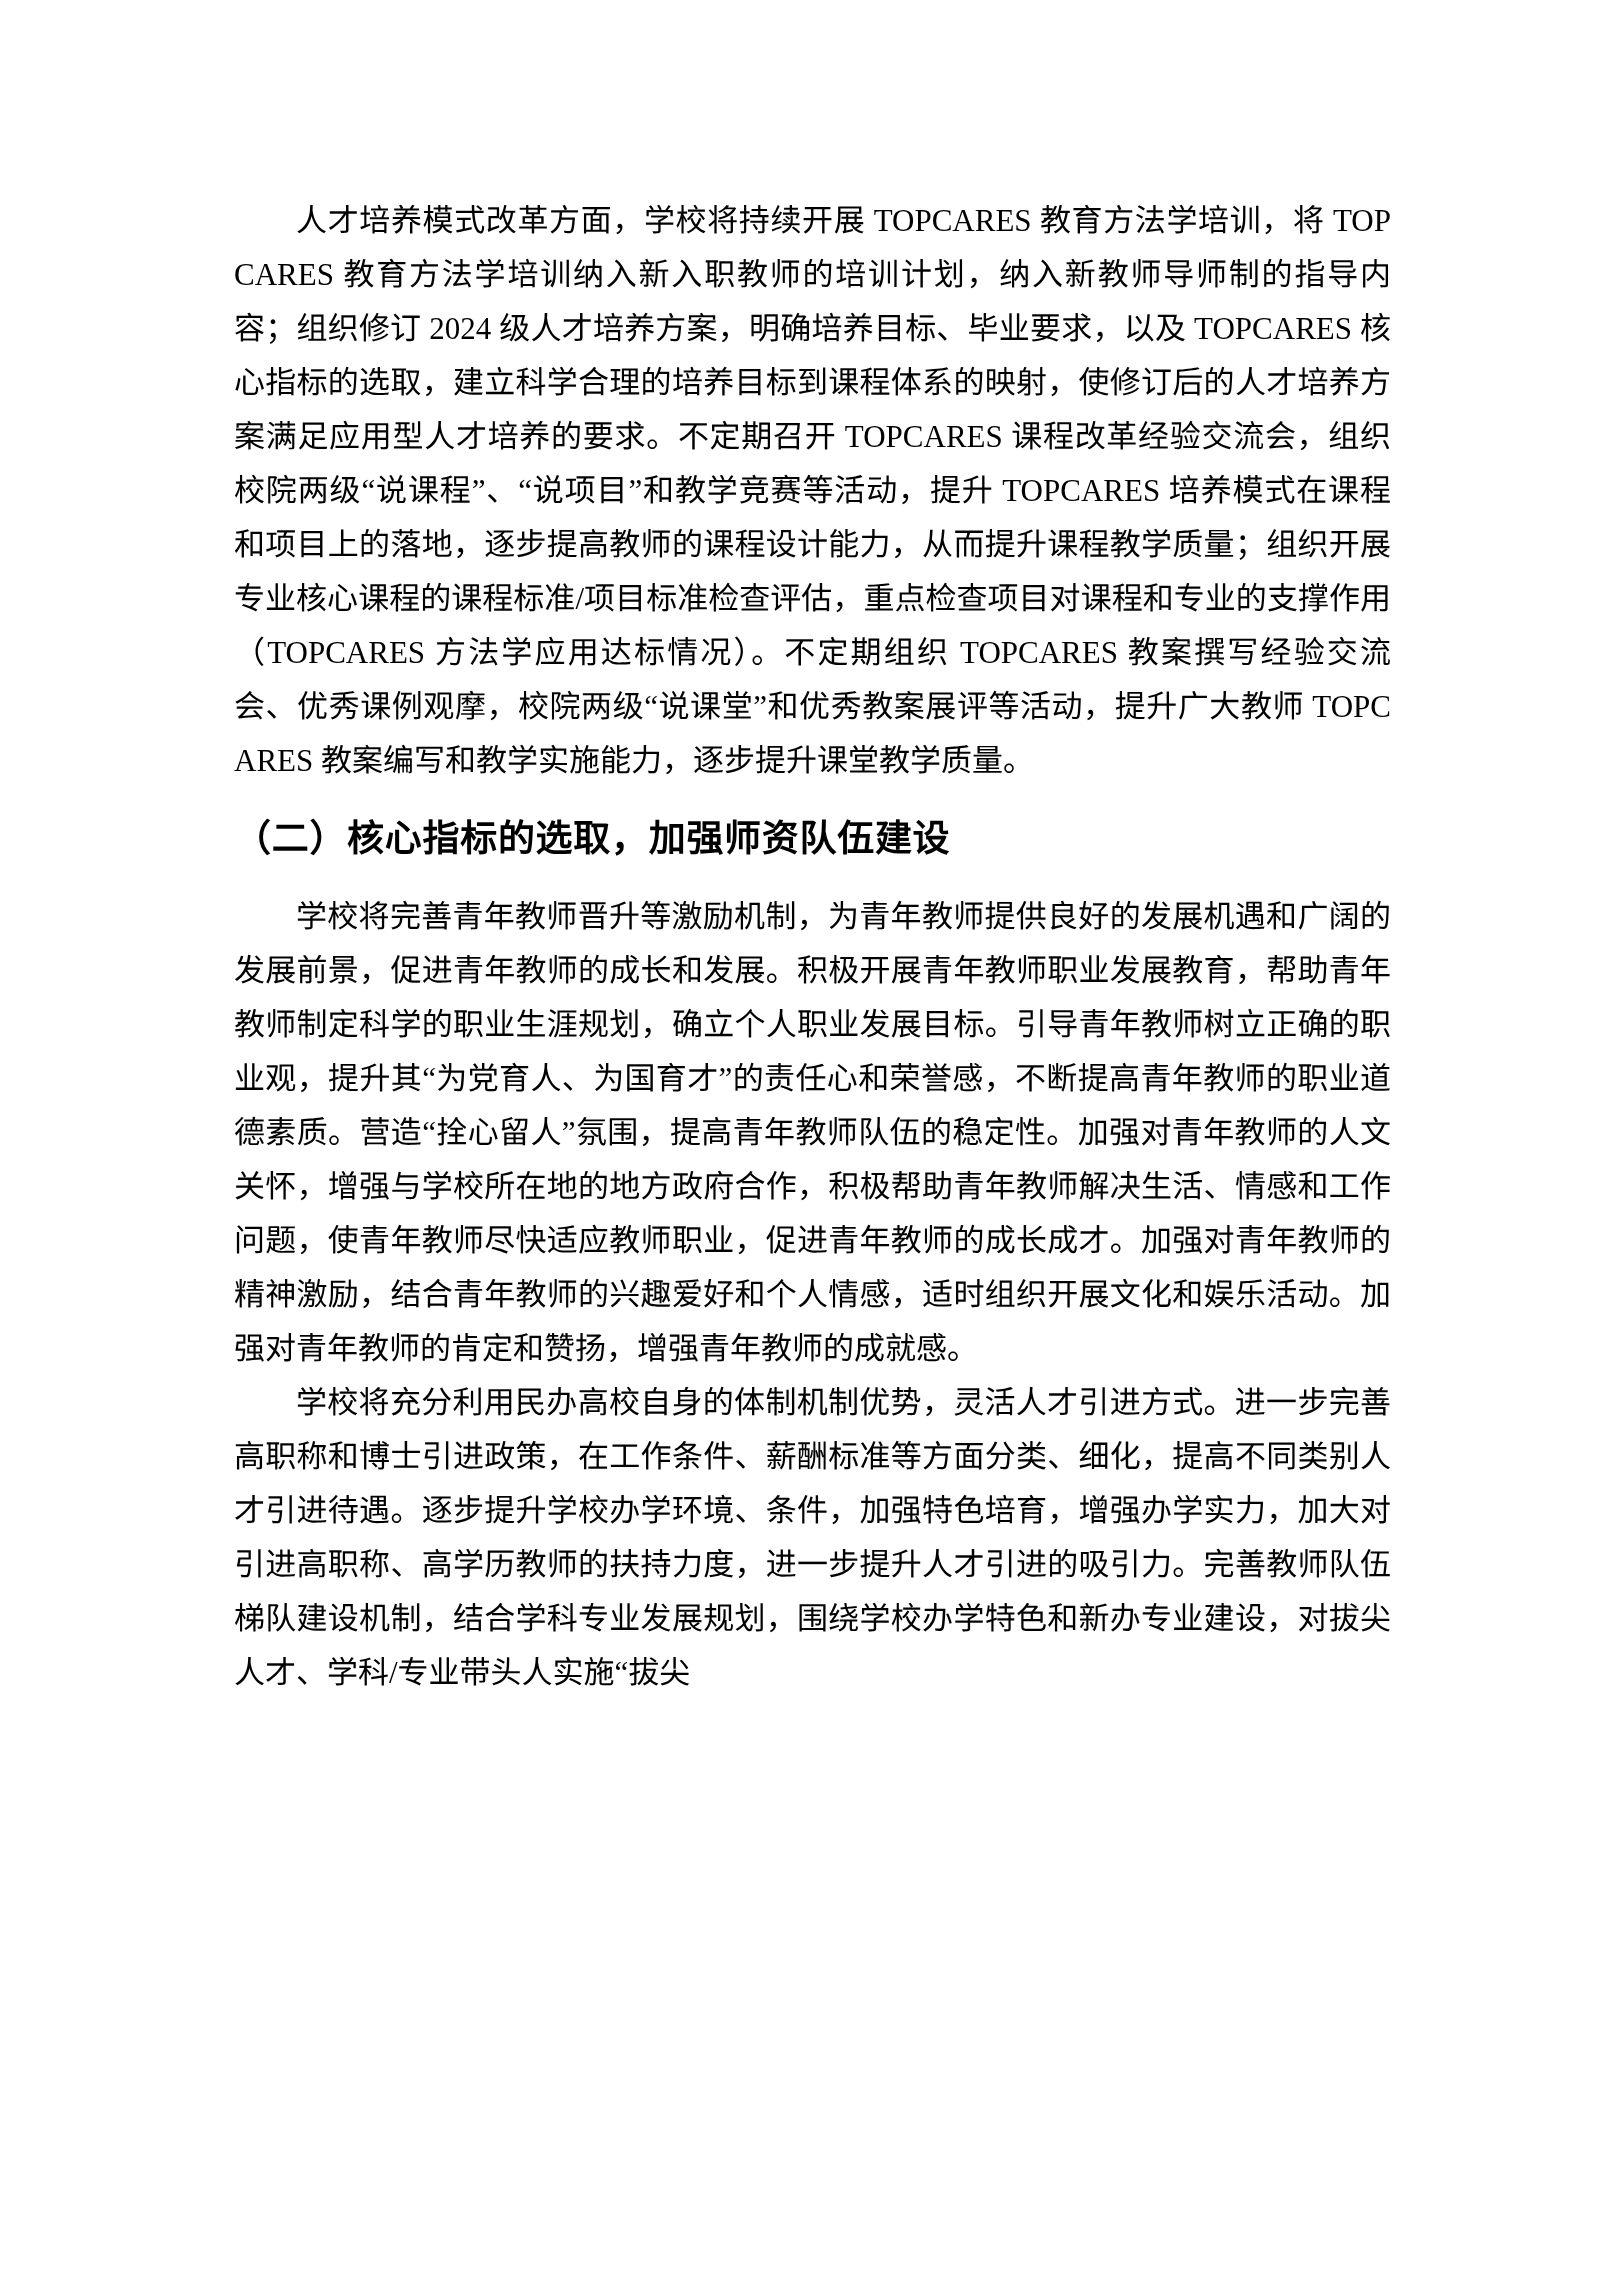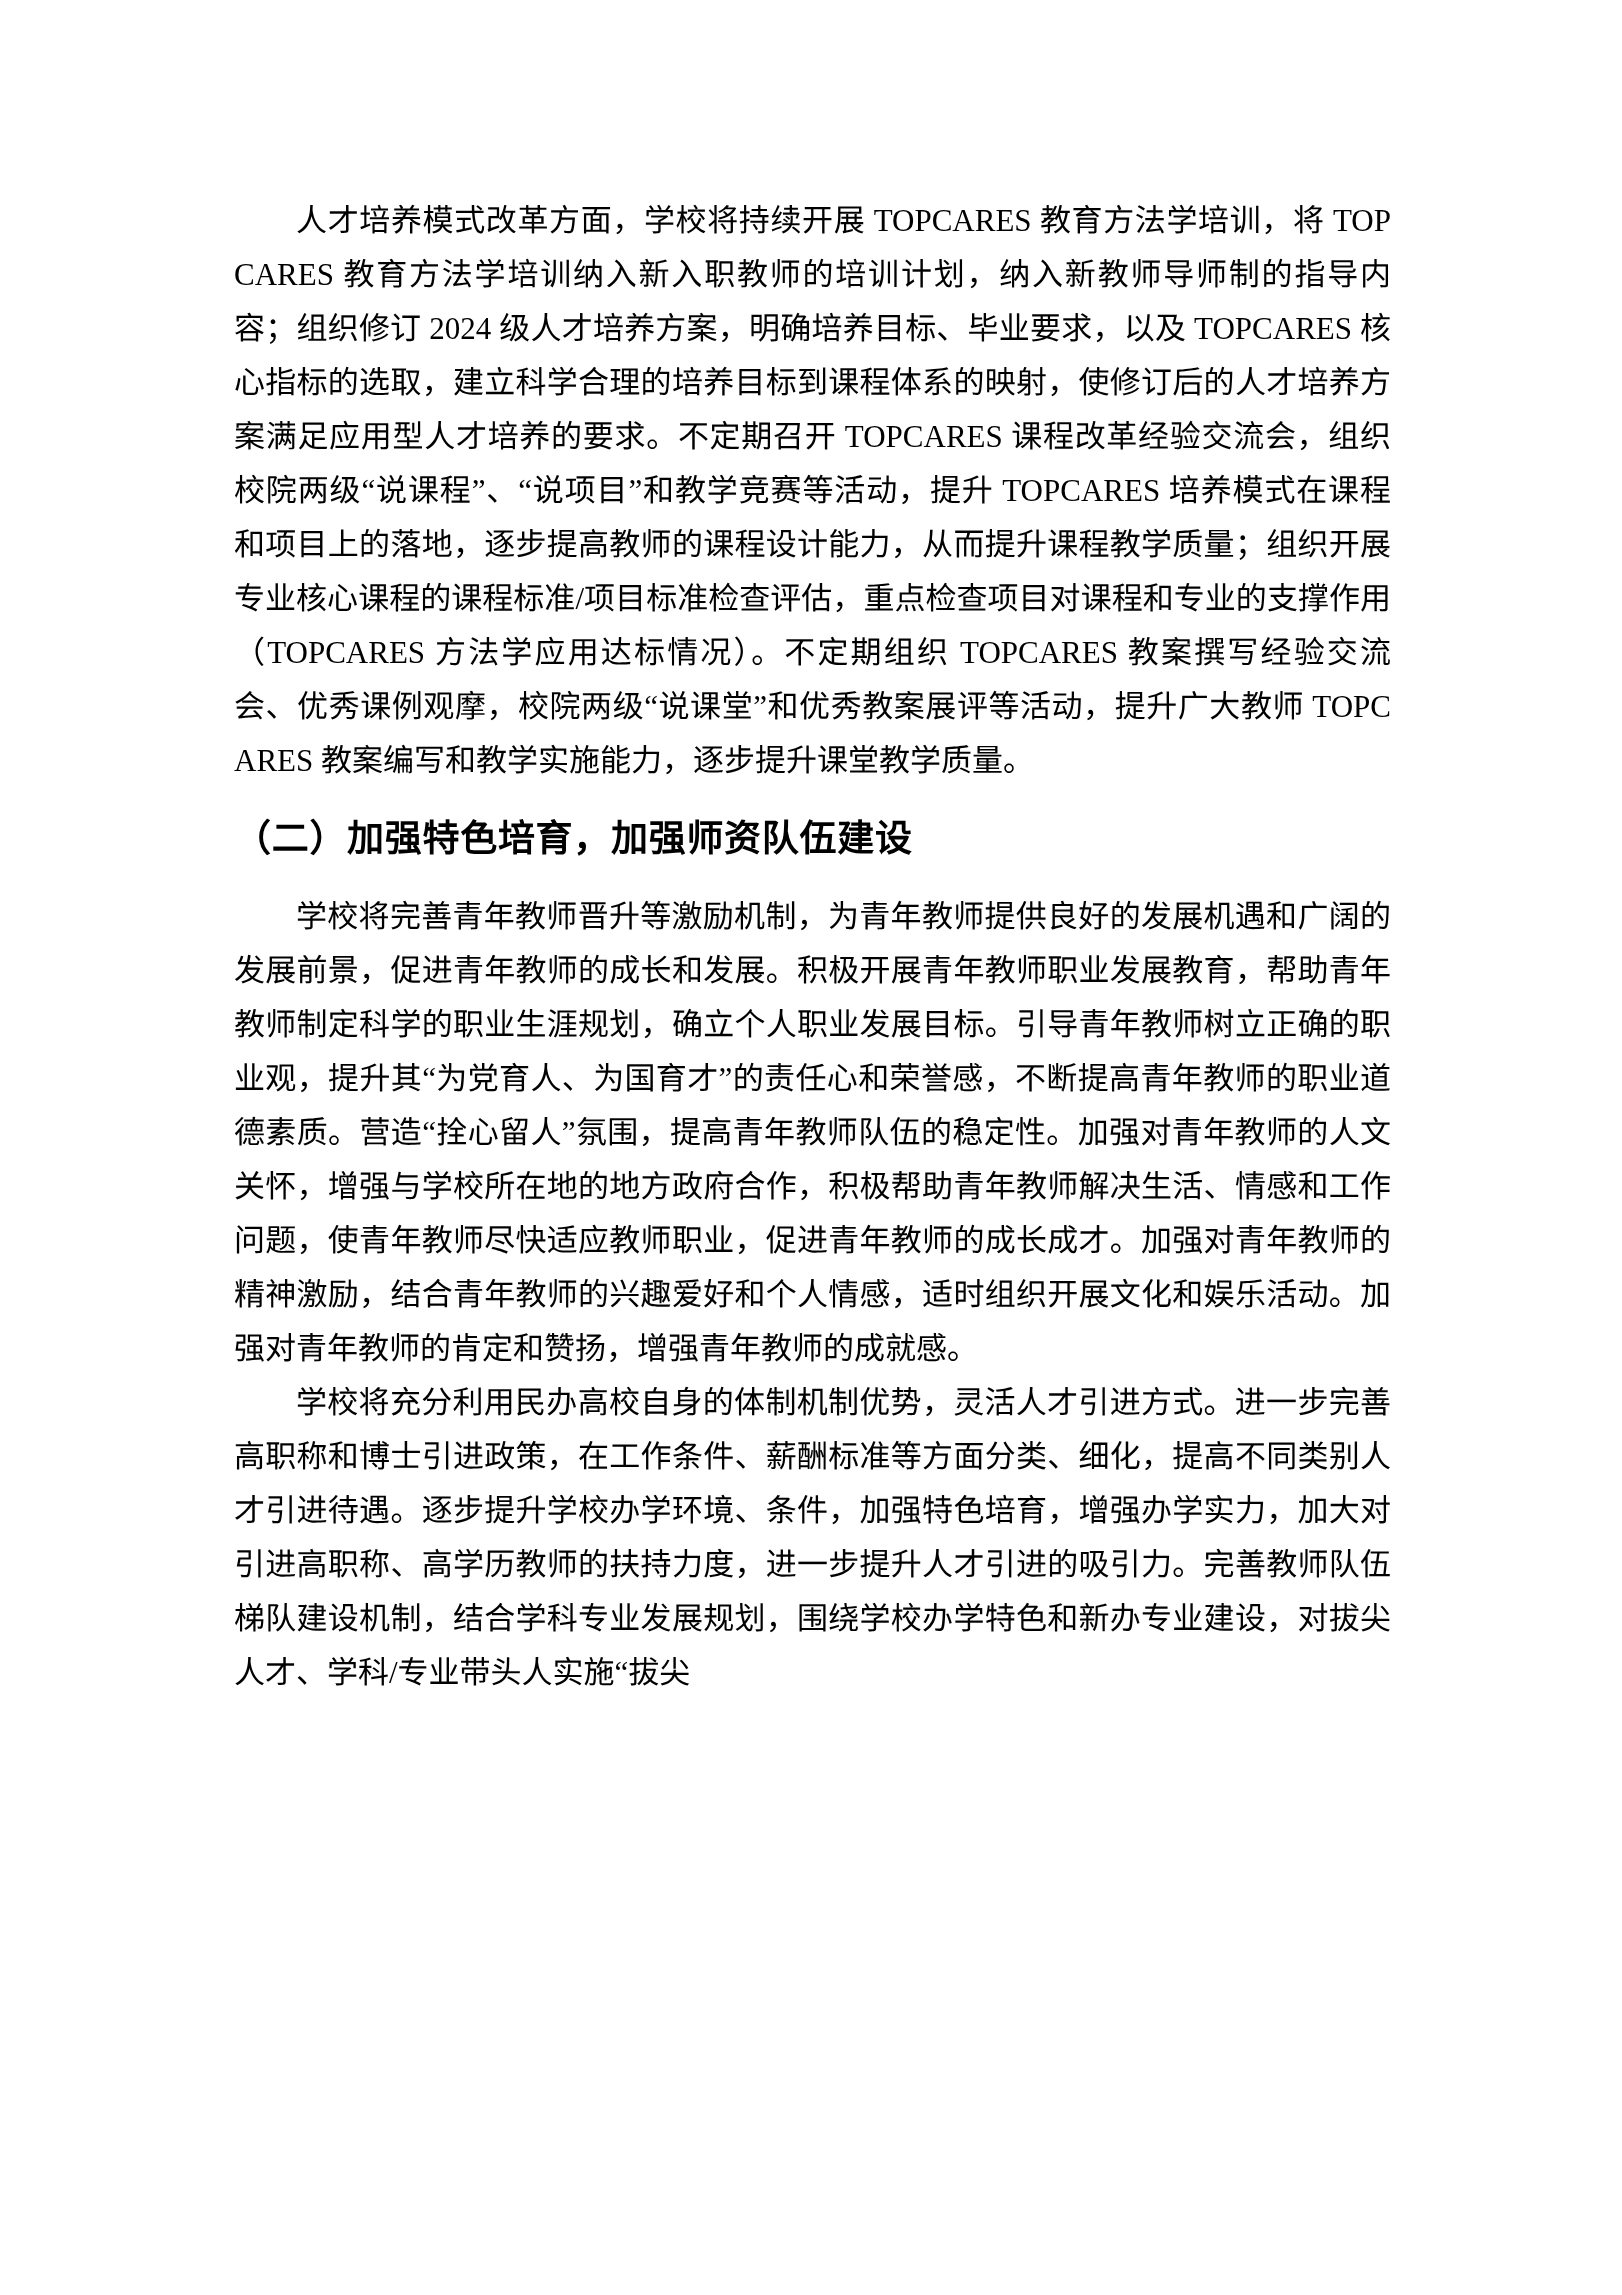--- a/index.html
+++ b/index.html
@@ -51,19 +51,19 @@
     line-height: 33px;
     font-family: Liberation Serif, serif;
   }
 </style>
 </head>
 <body>
 
 <div class="page">
   <div class="content">
     <p class="body-para">人才培养模式改革方面，学校将持续开展 TOPCARES 教育方法学培训，将 TOPCARES 教育方法学培训纳入新入职教师的培训计划，纳入新教师导师制的指导内容；组织修订 2024 级人才培养方案，明确培养目标、毕业要求，以及 TOPCARES 核心指标的选取，建立科学合理的培养目标到课程体系的映射，使修订后的人才培养方案满足应用型人才培养的要求。不定期召开 TOPCARES 课程改革经验交流会，组织校院两级“说课程”、“说项目”和教学竞赛等活动，提升 TOPCARES 培养模式在课程和项目上的落地，逐步提高教师的课程设计能力，从而提升课程教学质量；组织开展专业核心课程的课程标准/项目标准检查评估，重点检查项目对课程和专业的支撑作用（TOPCARES 方法学应用达标情况）。不定期组织 TOPCARES 教案撰写经验交流会、优秀课例观摩，校院两级“说课堂”和优秀教案展评等活动，提升广大教师 TOPCARES 教案编写和教学实施能力，逐步提升课堂教学质量。</p>
-    <h2 class="section-heading">（二）加强特色培育，加强师资队伍建设</h2>
+    <h2 class="section-heading">（二）核心指标的选取，加强师资队伍建设</h2>
     <p class="body-para">学校将完善青年教师晋升等激励机制，为青年教师提供良好的发展机遇和广阔的发展前景，促进青年教师的成长和发展。积极开展青年教师职业发展教育，帮助青年教师制定科学的职业生涯规划，确立个人职业发展目标。引导青年教师树立正确的职业观，提升其“为党育人、为国育才”的责任心和荣誉感，不断提高青年教师的职业道德素质。营造“拴心留人”氛围，提高青年教师队伍的稳定性。加强对青年教师的人文关怀，增强与学校所在地的地方政府合作，积极帮助青年教师解决生活、情感和工作问题，使青年教师尽快适应教师职业，促进青年教师的成长成才。加强对青年教师的精神激励，结合青年教师的兴趣爱好和个人情感，适时组织开展文化和娱乐活动。加强对青年教师的肯定和赞扬，增强青年教师的成就感。</p>
     <p class="body-para">学校将充分利用民办高校自身的体制机制优势，灵活人才引进方式。进一步完善高职称和博士引进政策，在工作条件、薪酬标准等方面分类、细化，提高不同类别人才引进待遇。逐步提升学校办学环境、条件，加强特色培育，增强办学实力，加大对引进高职称、高学历教师的扶持力度，进一步提升人才引进的吸引力。完善教师队伍梯队建设机制，结合学科专业发展规划，围绕学校办学特色和新办专业建设，对拔尖人才、学科/专业带头人实施“拔尖</p>
   </div>
   <div class="page-number">46</div>
 </div>
 
 
 </body></html>

